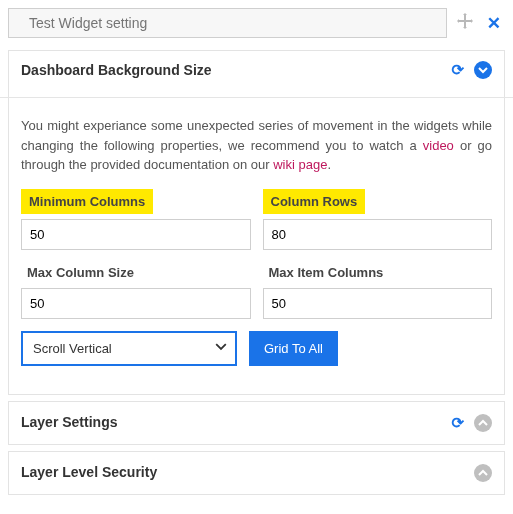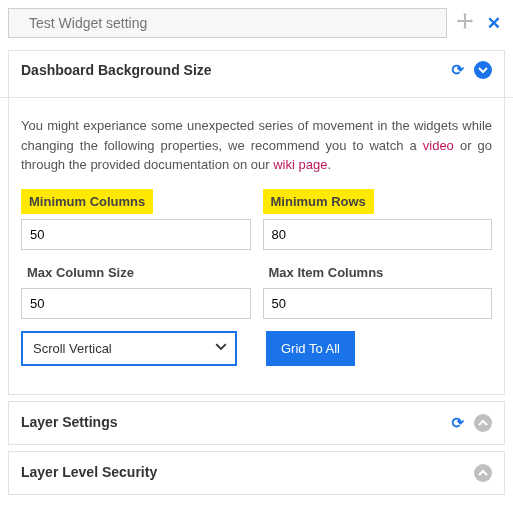--- a/index.html
+++ b/index.html
@@ -23,21 +23,21 @@
   .help-text a { color: #be185d; text-decoration: none; cursor: pointer; }
 
   .form-grid { display: flex; gap: 12px; }
   .form-col { flex: 1; }
   .field { margin-bottom: 12px; }
   .field-label { display: inline-block; font-size: 13px; color: #444; margin: 0 0 5px 0; padding: 3px 6px; font-weight: bold; }
   .highlight { background: #ffe900; border: 2px solid #ffe900; }
   .text-input { width: 100%; border: 1px solid #cfcfcf; padding: 7px 8px; font-size: 13px; }
   .info-icon { display: inline-block; width: 13px; height: 13px; border: 1px solid #1a73e8; color: #1a73e8; border-radius: 50%; font-size: 9px; line-height: 13px; text-align: center; margin-left: 4px; vertical-align: middle; }
 
-  .select-row { display: flex; gap: 29px; align-items: flex-end; }
+  .select-row { display: flex; gap: 12px; align-items: flex-end; }
   .select-wrap { position: relative; width: 216px; }
   .select-input { width: 100%; border: 2px solid #1a73e8; padding: 8px 10px; font-size: 13px; background: #fff; appearance: none; cursor: pointer; }
   .select-chev { position: absolute; right: 10px; top: 50%; transform: translateY(-50%); pointer-events: none; color: #333; }
   .btn-primary { background: #1a73e8; color: #fff; border: none; padding: 10px 15px; font-size: 13px; cursor: pointer; }
 
   .collapsed-header { display: flex; align-items: flex-start; padding: 12px 12px; font-weight: 600; font-size: 14px; cursor: pointer; }
   .collapsed-header .title { flex: 1; }
 
   hr.divider { border: none; border-top: 1px solid #e5e5e5; margin: 8px -12px 8px -12px; }
 </style>
@@ -76,21 +76,21 @@
           <span class="field-label highlight">Minimum Columns</span>
           <input class="text-input" value="50" style="">
         </div>
         <div class="field">
           <span class="field-label">Max Column Size</span>
           <input class="text-input" value="50" style="">
         </div>
       </div>
       <div class="form-col">
         <div class="field">
-          <span class="field-label highlight">Minimum Rows</span>
+          <span class="field-label highlight">Column Rows</span>
           <input class="text-input" value="80" style="">
         </div>
         <div class="field">
           <span class="field-label">Max Item Columns</span>
           <input class="text-input" value="50" style="">
         </div>
       </div>
     </div>
 
     <div class="field">

